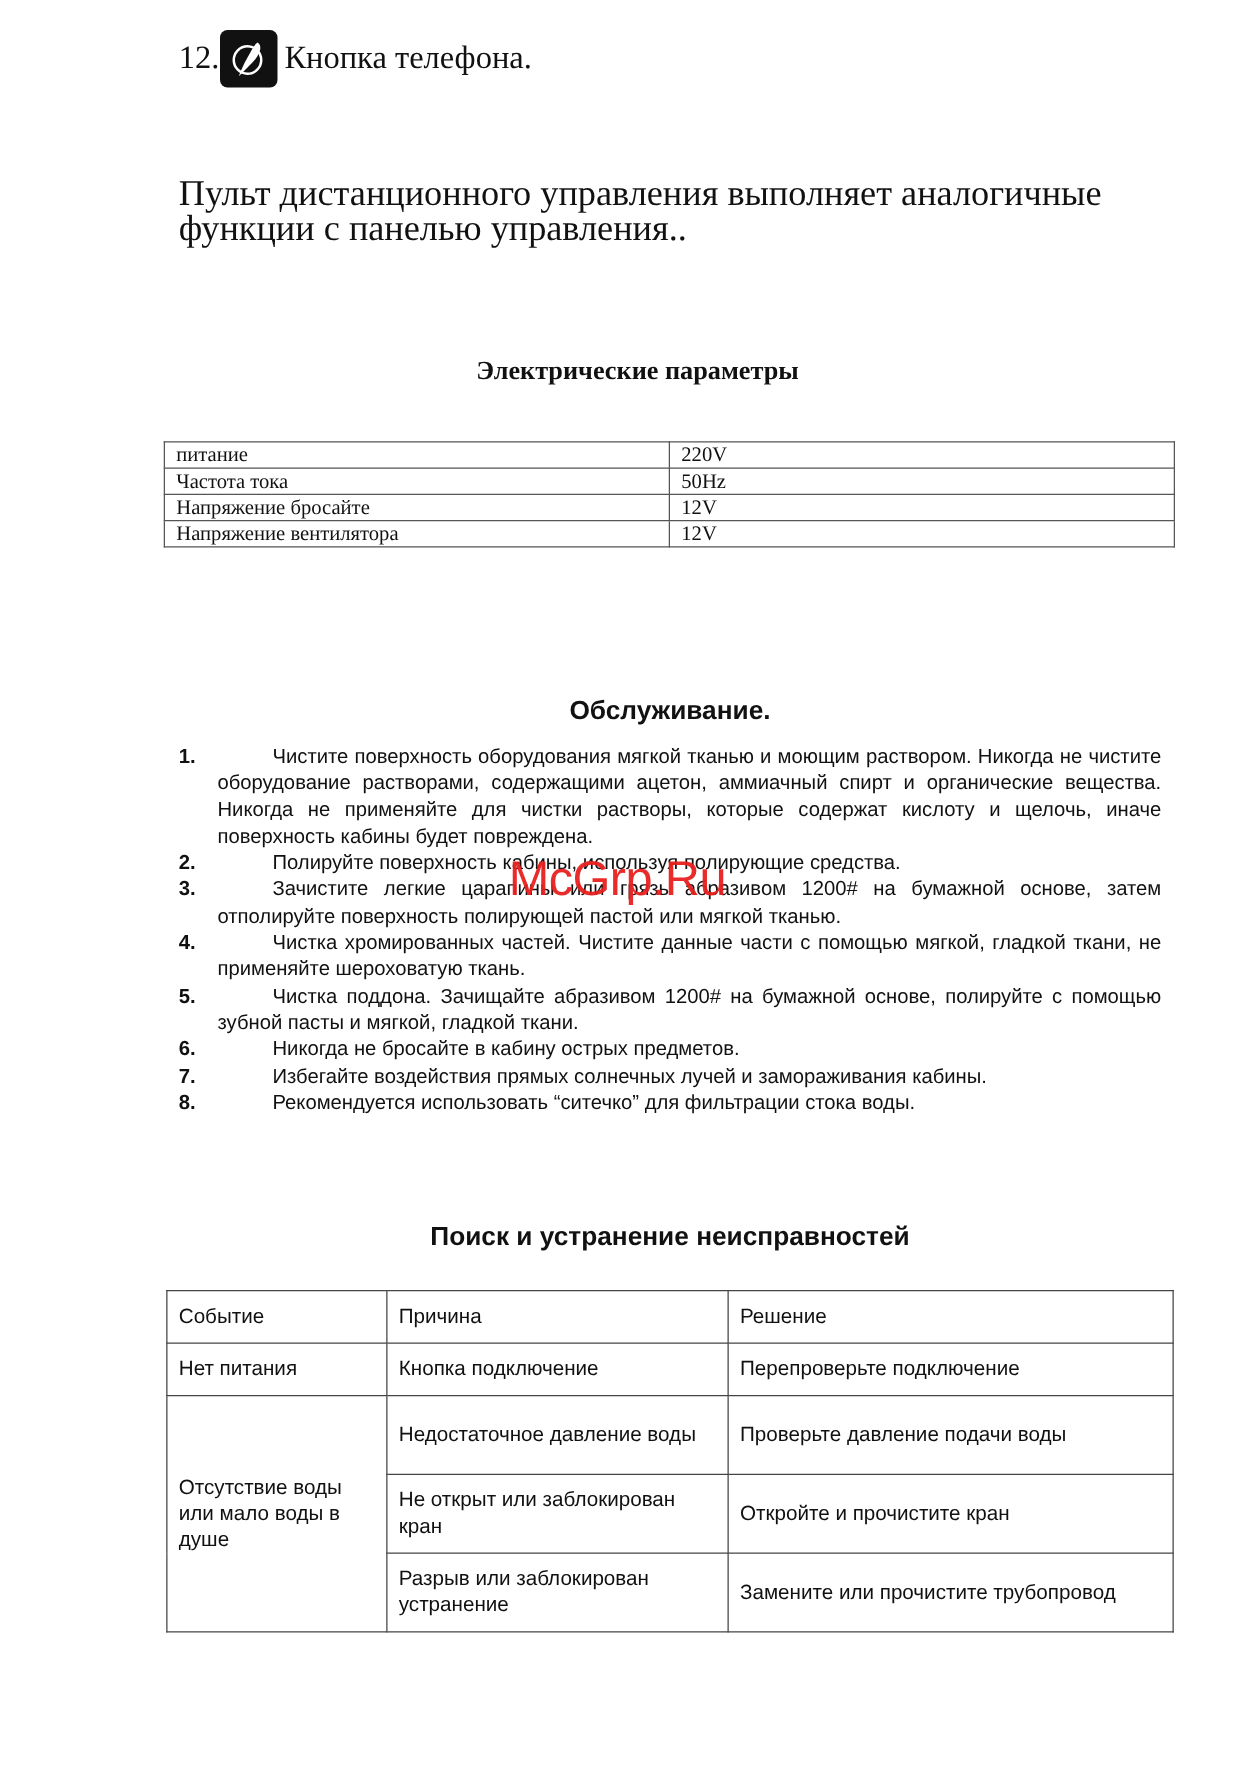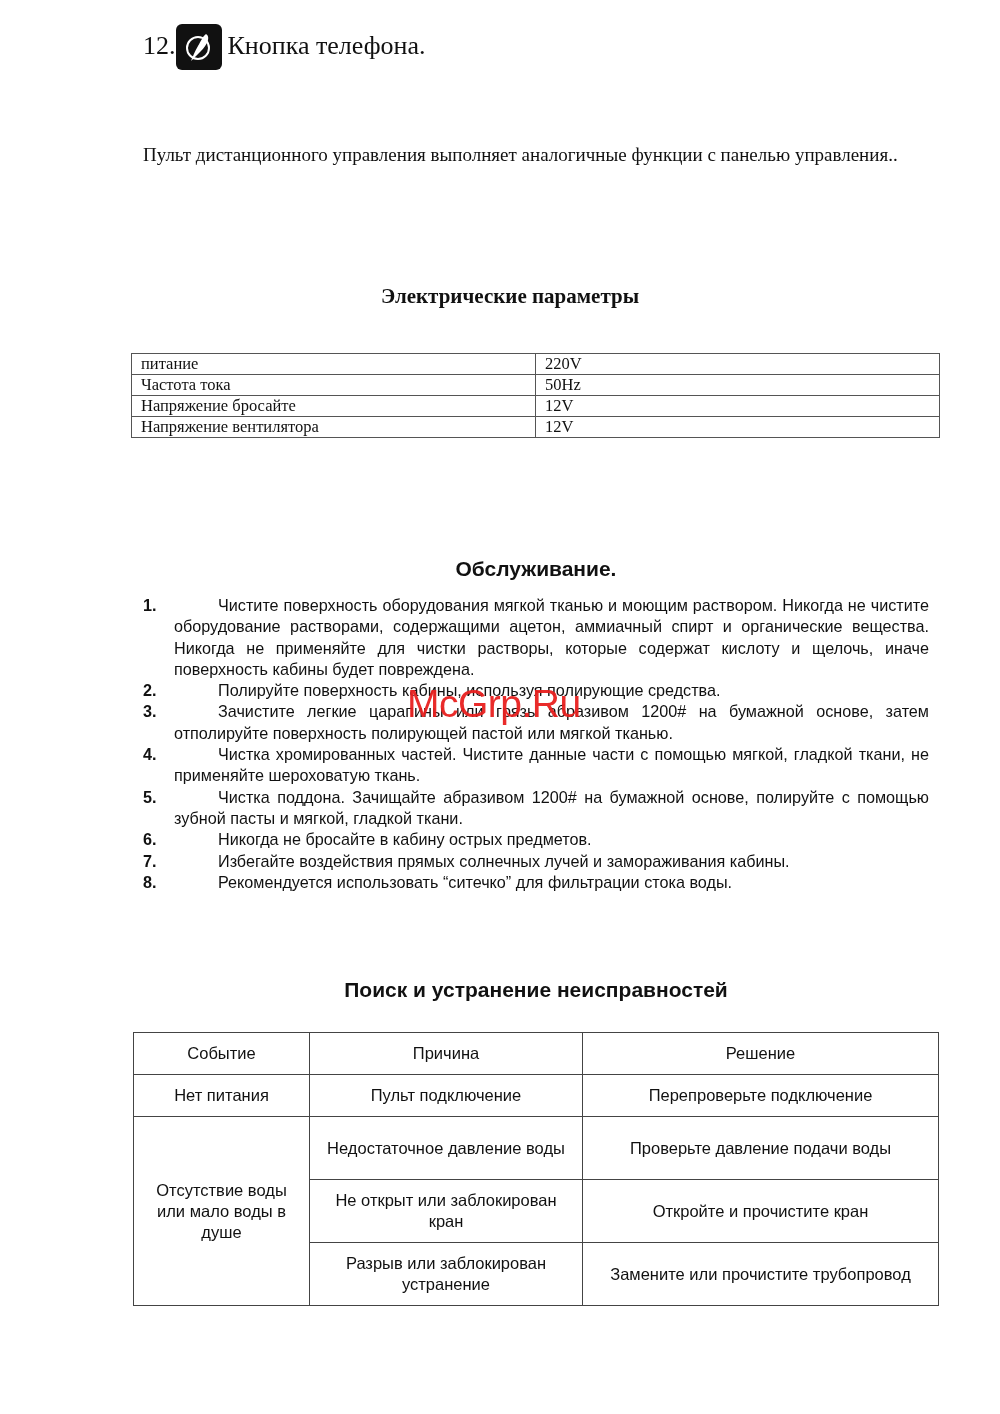--- a/index.html
+++ b/index.html
@@ -5,40 +5,40 @@
   html, body { margin: 0; padding: 0; background: #ffffff; }
   body { width: 1000px; height: 1414px; position: relative; overflow: hidden; color: #111; }
   .serif { font-family: "Liberation Serif", "DejaVu Serif", serif; }
   .sans { font-family: "Liberation Sans", "DejaVu Sans", sans-serif; }
 
   .item12 { position: absolute; left: 143px; top: 22px; height: 50px; display: flex; align-items: center; font-size: 26px; }
   .item12 .num { margin-bottom: 2px; }
   .phone-icon { width: 46px; height: 46px; background: #111; border-radius: 6px; display: inline-flex; align-items: center; justify-content: center; margin: 0 6px 0 0; }
   .item12 .label { margin-bottom: 2px; }
 
-  .intro { position: absolute; left: 143px; top: 141px; width: 760px; font-size: 19px; line-height: 28px; }
+  .intro { position: absolute; left: 143px; top: 141px; width: 760px; font-size: 29px; line-height: 28px; }
 
   .h-elec { position: absolute; left: 0; width: 1020px; top: 284px; text-align: center; font-size: 21px; font-weight: bold; }
 
   table.elec { position: absolute; left: 131px; top: 353px; width: 809px; border-collapse: collapse; font-size: 16.5px; }
   table.elec td { border: 1px solid #555; height: 20px; padding: 0 9px; line-height: 20px; margin-top: 16px; }
   table.elec td.c1 { width: 385px; }
 
   .h-serv { position: absolute; left: 0; width: 1072px; top: 557px; text-align: center; font-size: 21px; font-weight: bold; }
 
   .list { position: absolute; left: 143px; top: 595px; width: 786px; font-size: 16.2px; line-height: 21.3px; }
   .li { position: relative; padding-left: 31px; text-align: justify; text-align-last: left; }
   .li .n { position: absolute; left: 0; top: 0; font-weight: bold; }
   .li .t { display: block; text-indent: 44px; }
   .li.just .t { text-align: justify; }
 
   .h-trbl { position: absolute; left: 0; width: 1072px; top: 978px; text-align: center; font-size: 21px; font-weight: bold; }
 
   table.trbl { position: absolute; left: 133px; top: 1032px; width: 806px; border-collapse: collapse; font-size: 16.5px; }
-  table.trbl td { border: 1px solid #444; padding: 0 9px; line-height: 21px; vertical-align: middle; text-align: center; }
+  table.trbl td { border: 1px solid #444; padding: 0 9px; line-height: 21px; vertical-align: middle; }
   table.trbl td.a { width: 157px; }
   table.trbl td.b { width: 254px; }
   table.trbl tr.r1 td, table.trbl tr.r2 td { height: 41px; }
   table.trbl tr.r3 td, table.trbl tr.r4 td { height: 62px; }
   table.trbl tr.r5 td { height: 62px; }
 
   .watermark { position: absolute; left: 407px; top: 682px; font-family: "Liberation Sans", "DejaVu Sans", sans-serif; font-size: 39px; color: #e8201f; letter-spacing: -0.5px; opacity: 0.95; pointer-events: none; }
 </style>
 </head>
 <body>
@@ -119,21 +119,21 @@
 <div class="h-trbl sans">Поиск и устранение неисправностей</div>
 <table class="trbl sans">
   <tbody>
       <tr class="r1">
     <td class="a">Событие</td>
     <td class="b">Причина</td>
     <td>Решение</td>
   </tr>
   <tr class="r2">
     <td class="a">Нет питания</td>
-    <td class="b">Пульт подключение</td>
+    <td class="b">Кнопка подключение</td>
     <td>Перепроверьте подключение</td>
   </tr>
   <tr class="r3">
     <td class="a" rowspan="3">Отсутствие воды или мало воды в душе</td>
     <td class="b">Недостаточное давление воды</td>
     <td>Проверьте давление подачи воды</td>
   </tr>
   <tr class="r4">
     <td class="b">Не открыт или заблокирован кран</td>
     <td>Откройте и прочистите кран</td>

